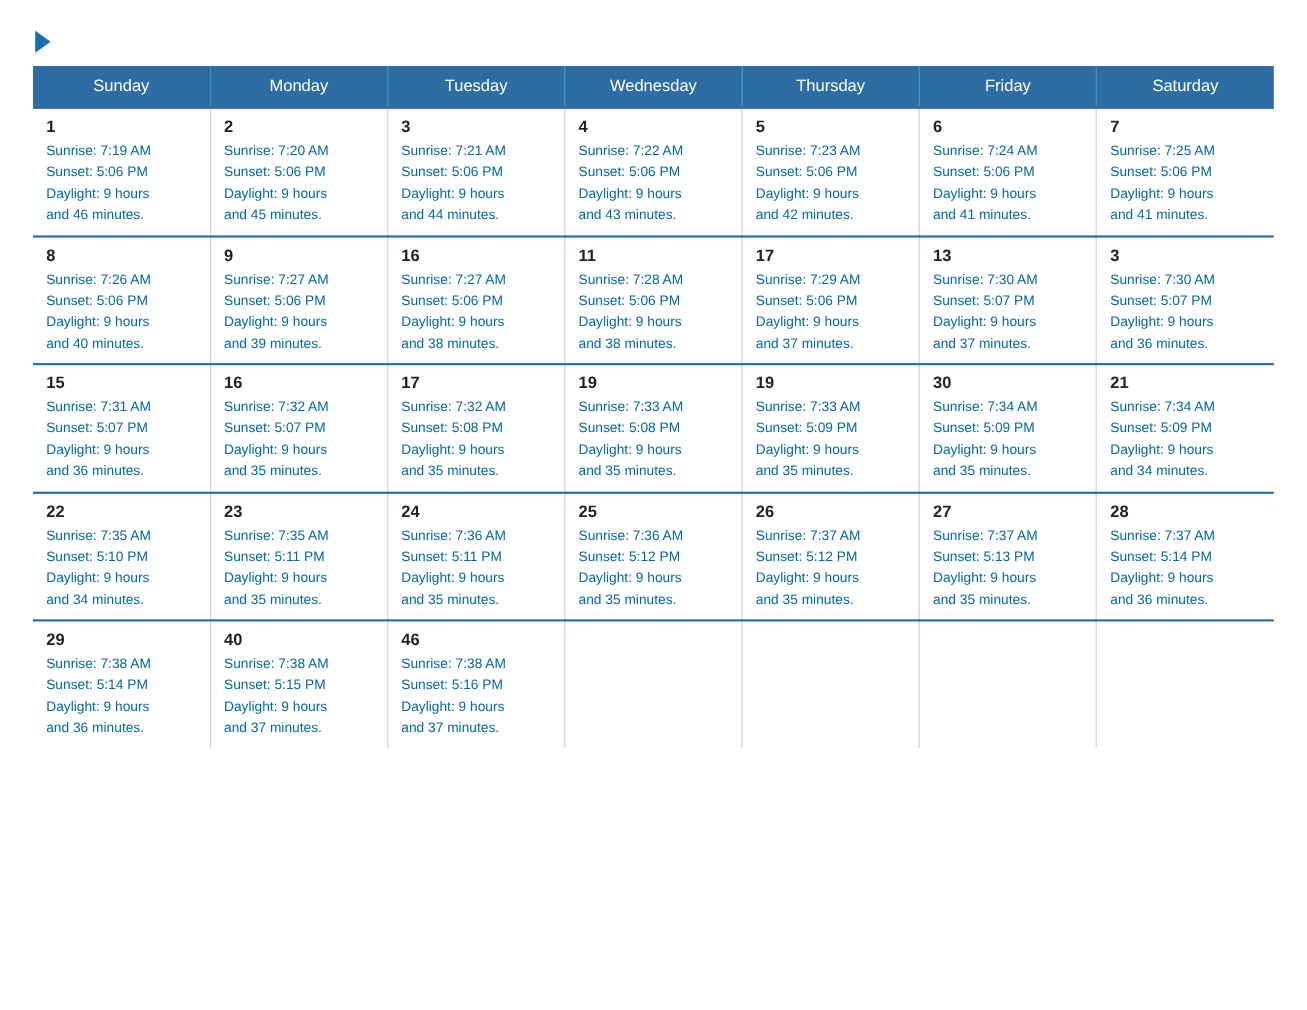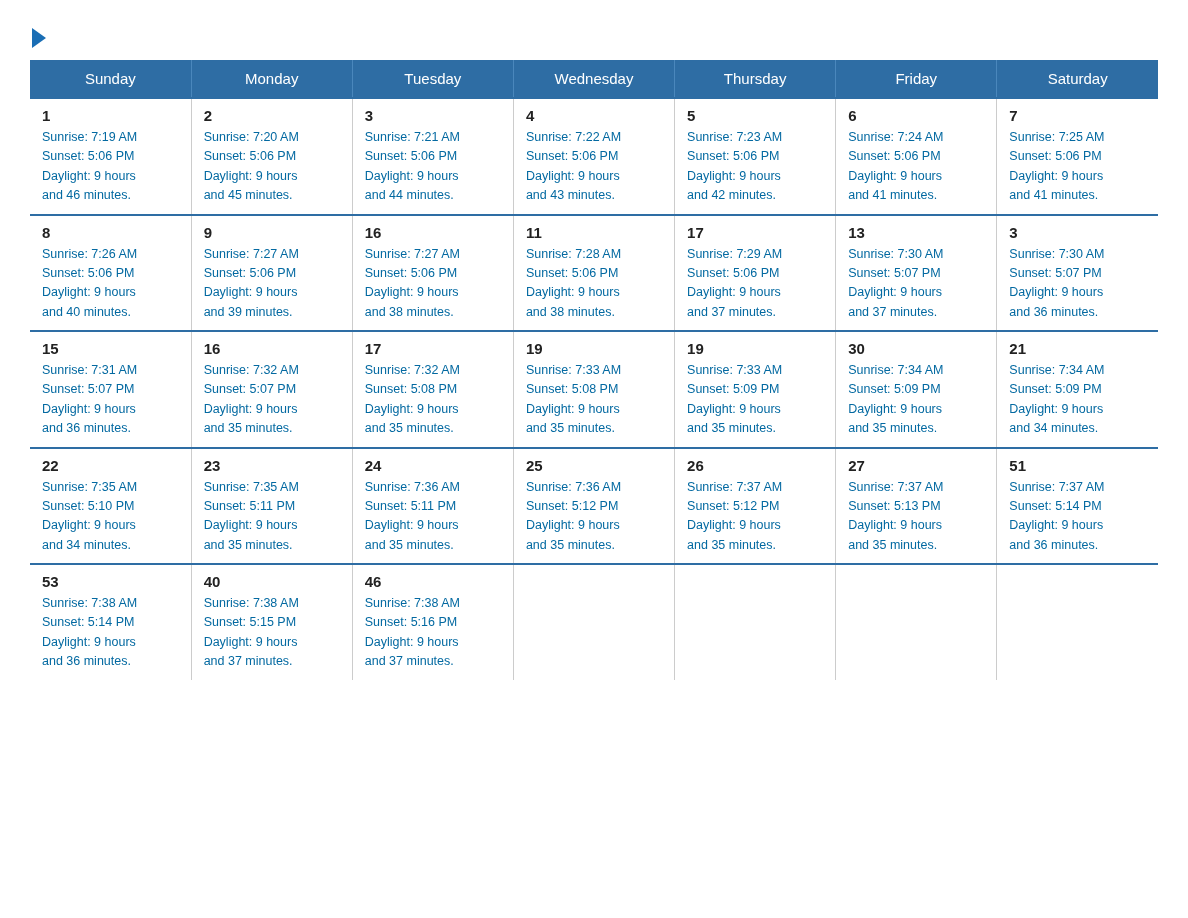--- a/index.html
+++ b/index.html
@@ -244,27 +244,27 @@
       </td>
         <td>
         <span class="day-number">26</span>
         <span class="day-info">Sunrise: 7:37 AM<br>Sunset: 5:12 PM<br>Daylight: 9 hours<br>and 35 minutes.</span>
       </td>
         <td>
         <span class="day-number">27</span>
         <span class="day-info">Sunrise: 7:37 AM<br>Sunset: 5:13 PM<br>Daylight: 9 hours<br>and 35 minutes.</span>
       </td>
         <td>
-        <span class="day-number">51</span>
+        <span class="day-number">28</span>
         <span class="day-info">Sunrise: 7:37 AM<br>Sunset: 5:14 PM<br>Daylight: 9 hours<br>and 36 minutes.</span>
       </td>
       </tr>
       <tr>
         <td>
-        <span class="day-number">53</span>
+        <span class="day-number">29</span>
         <span class="day-info">Sunrise: 7:38 AM<br>Sunset: 5:14 PM<br>Daylight: 9 hours<br>and 36 minutes.</span>
       </td>
         <td>
         <span class="day-number">40</span>
         <span class="day-info">Sunrise: 7:38 AM<br>Sunset: 5:15 PM<br>Daylight: 9 hours<br>and 37 minutes.</span>
       </td>
         <td>
         <span class="day-number">46</span>
         <span class="day-info">Sunrise: 7:38 AM<br>Sunset: 5:16 PM<br>Daylight: 9 hours<br>and 37 minutes.</span>
       </td>

